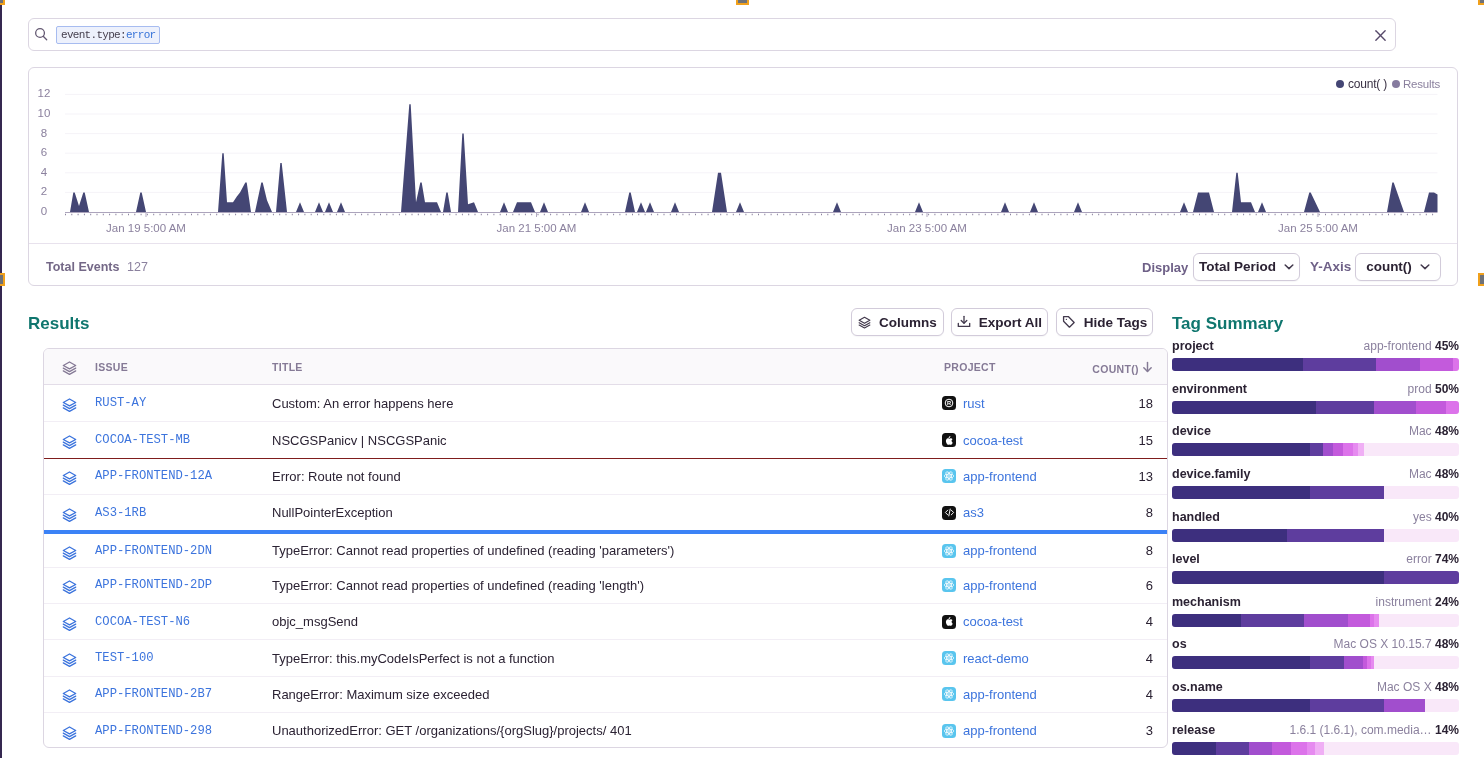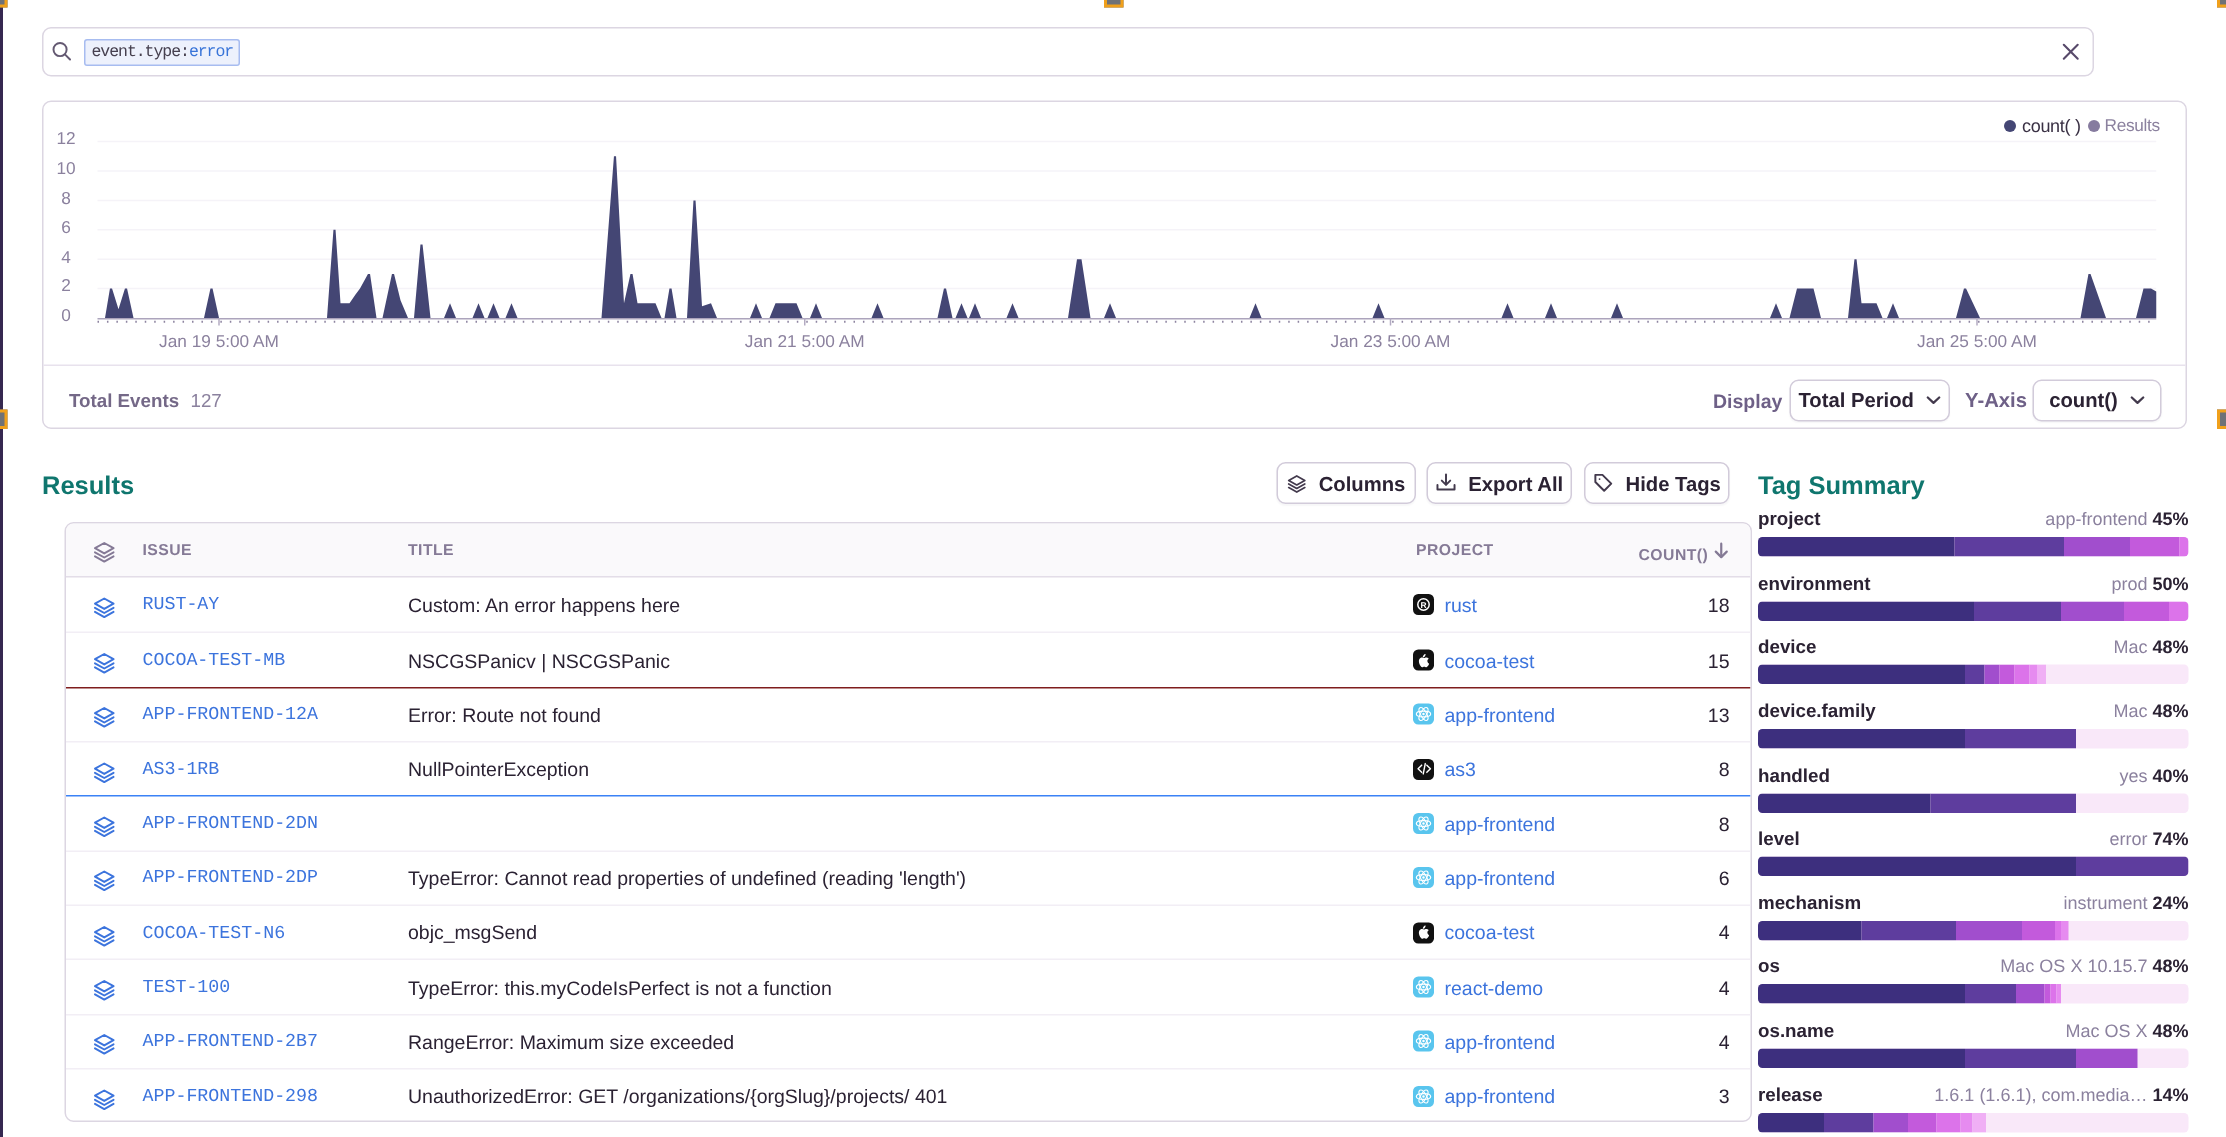--- a/index.html
+++ b/index.html
@@ -200,27 +200,28 @@
           <svg width="11" height="11" viewBox="0 0 16 16" fill="none" stroke="#fff" stroke-width="1.4" stroke-linecap="round" stroke-linejoin="round">
             <path d="M5.5 4.5 L2 8 L5.5 11.5"></path>
             <path d="M10.5 4.5 L14 8 L10.5 11.5"></path>
             <path d="M9 3 L7 13"></path>
           </svg>
         </span>
         <span class="pname">as3</span>
       </span>
 <span class="ccnt">8</span>
 </div>
-    <div class="trow" style="border-top:1px solid #3b82f6;">
+    <div class="trow" style="border-top:4px solid #3b82f6;">
 <span class="cicon"><svg width="15" height="15" viewBox="0 0 16 16" fill="none" stroke="#3c74dd" stroke-width="1.4" stroke-linejoin="round" stroke-linecap="round">
           <path d="M8 1.6 L14.6 5.3 L8 9 L1.4 5.3 Z"></path>
           <path d="M1.4 8.2 L8 11.9 L14.6 8.2"></path>
           <path d="M1.4 11.1 L8 14.8 L14.6 11.1"></path>
         </svg></span>
 <span class="ciss">APP-FRONTEND-2DN</span>
+<span class="ctit">TypeError: Cannot read properties of undefined (reading 'parameters')</span>
 <span class="cproj">
         <span class="pav" style="background:#59c5ee">
           <svg width="12" height="12" viewBox="0 0 16 16" fill="none" stroke="#fff" stroke-width="1">
             <ellipse cx="8" cy="8" rx="6.4" ry="2.6"></ellipse>
             <ellipse cx="8" cy="8" rx="6.4" ry="2.6" transform="rotate(60 8 8)"></ellipse>
             <ellipse cx="8" cy="8" rx="6.4" ry="2.6" transform="rotate(120 8 8)"></ellipse>
             <circle cx="8" cy="8" r="1.1" fill="#fff" stroke="none"></circle>
           </svg>
         </span>
         <span class="pname">app-frontend</span>

